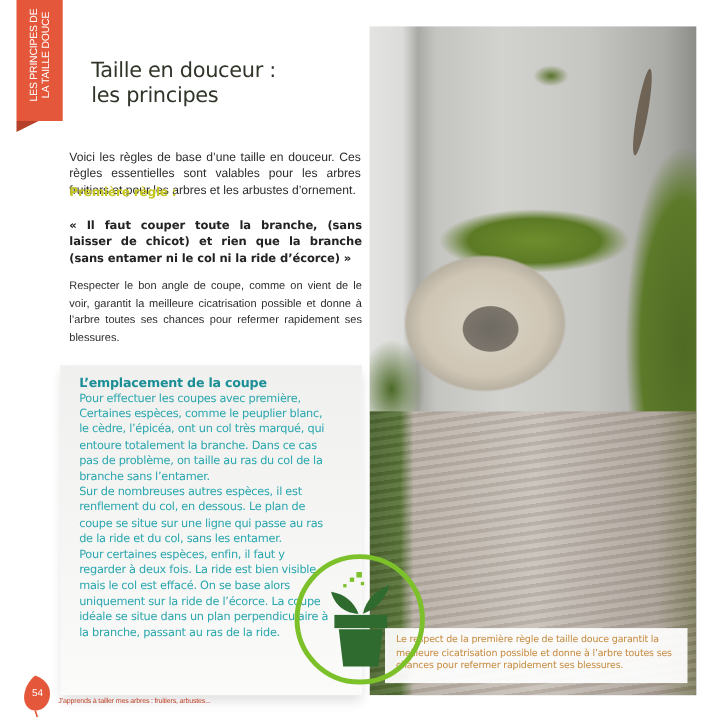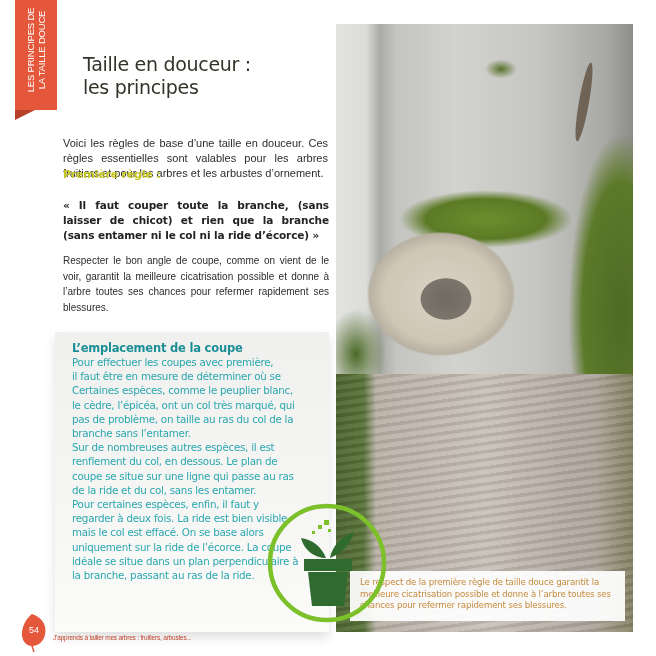--- a/index.html
+++ b/index.html
@@ -143,23 +143,23 @@
 <h2 class="rule-heading">Première règle :</h2>
 
 <p class="quote">« Il faut couper toute la branche, (sans laisser de chicot) et rien que la branche (sans entamer ni le col ni la ride d’écorce) »</p>
 
 <p class="body-para">Respecter le bon angle de coupe, comme on vient de le voir, garantit la meilleure cicatrisation possible et donne à l’arbre toutes ses chances pour refermer rapidement ses blessures.</p>
 
 <div class="aside">
   <div class="aside-title">L’emplacement de la coupe</div>
   <div class="aside-body">
     <span>Pour effectuer les coupes avec première,</span>
-    <span>il faut être en mesure de déterminer où se</span>
     <span>Certaines espèces, comme le peuplier blanc,</span>
     <span>le cèdre, l’épicéa, ont un col très marqué, qui</span>
+    <span>entoure totalement la branche. Dans ce cas</span>
     <span>pas de problème, on taille au ras du col de la</span>
     <span>branche sans l’entamer.</span>
     <span>Sur de nombreuses autres espèces, il est</span>
     <span>renflement du col, en dessous. Le plan de</span>
     <span>coupe se situe sur une ligne qui passe au ras</span>
     <span>de la ride et du col, sans les entamer.</span>
     <span>Pour certaines espèces, enfin, il faut y</span>
     <span>regarder à deux fois. La ride est bien visible,</span>
     <span>mais le col est effacé. On se base alors</span>
     <span>uniquement sur la ride de l’écorce. La coupe</span>

